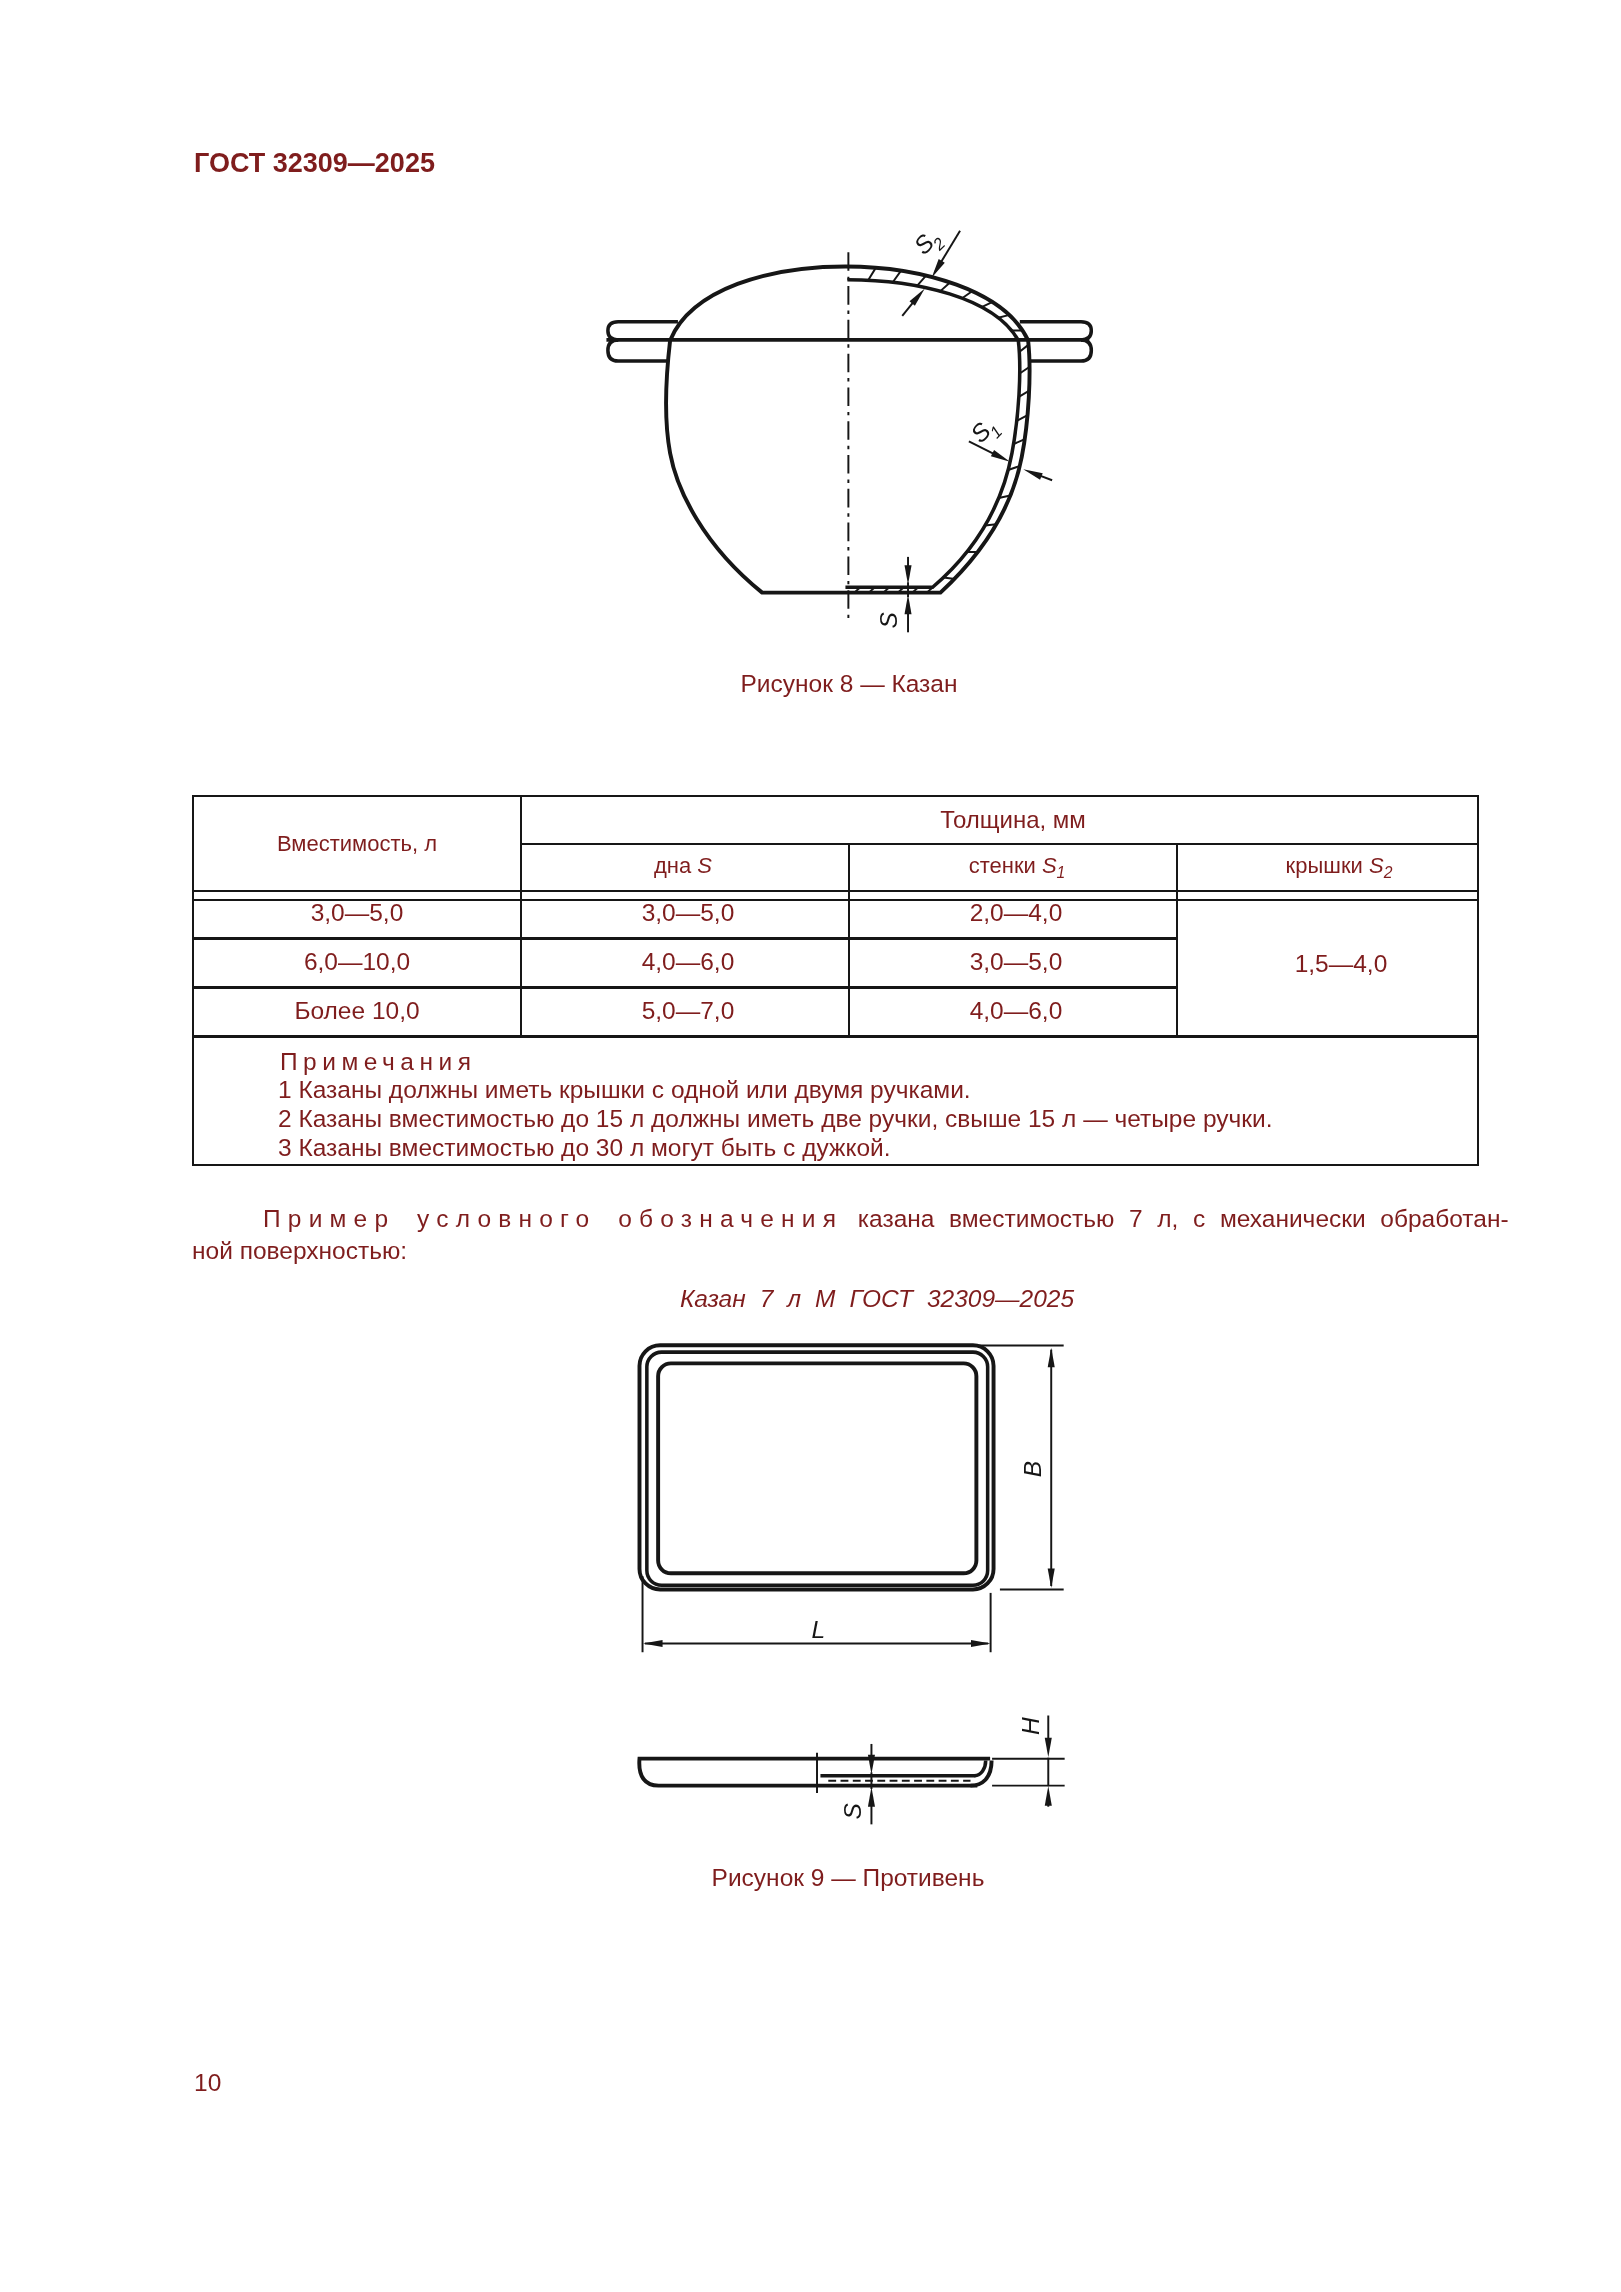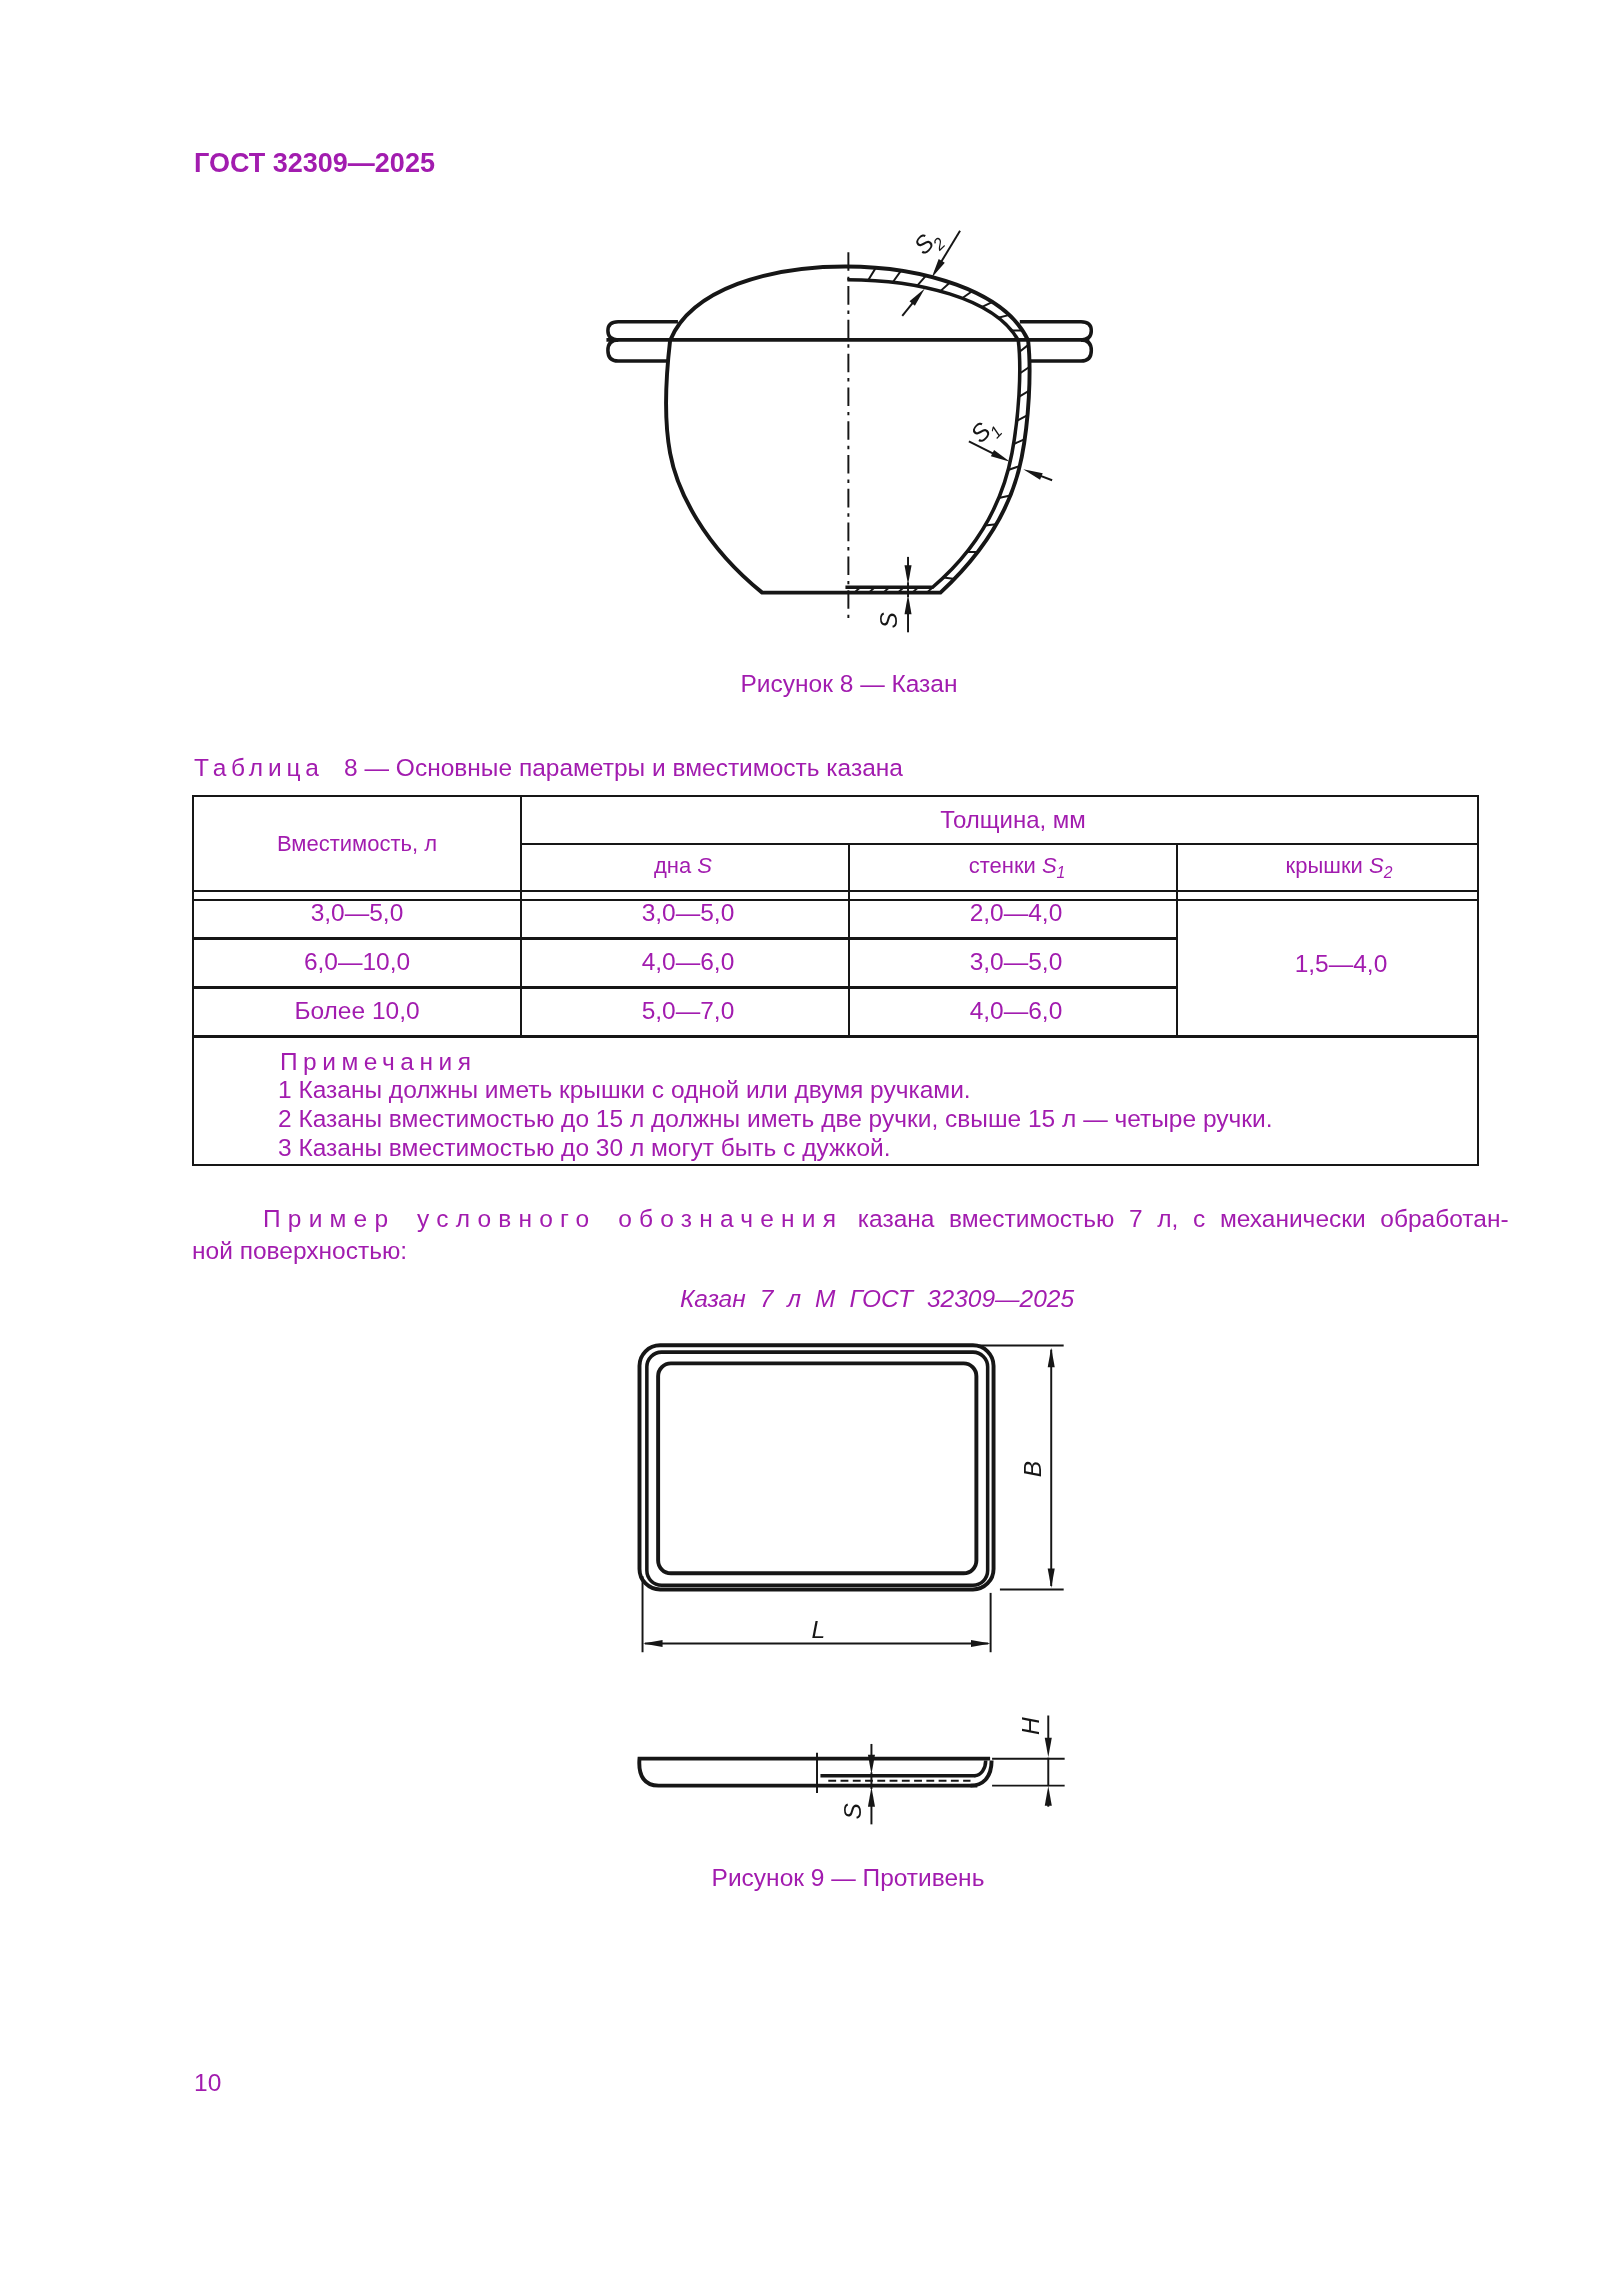--- a/index.html
+++ b/index.html
@@ -1,17 +1,17 @@
 <!DOCTYPE html>
 <html><head>
 <meta charset="utf-8">
 <style>
 html,body{margin:0;padding:0;background:#fff;}
 #page{position:relative;width:1581px;height:2293px;background:#fff;overflow:hidden;
-  font-family:"Liberation Sans",sans-serif;color:#a21caf;}
+  font-family:"Liberation Sans",sans-serif;color:#7f1d1d;}
 .t{position:absolute;white-space:nowrap;font-size:24.5px;line-height:1;}
 .c{transform:translateX(-50%);}
 svg{position:absolute;overflow:visible;}
 path,line,polyline,rect{fill:none;stroke:#161616;}
 .th{stroke-width:4;}
 .md{stroke-width:3.6;}
 .tn{stroke-width:2;}
 polygon{fill:#161616;stroke:none;}
 .lbl{font-family:"Liberation Sans",sans-serif;font-size:25px;font-style:italic;fill:#161616;stroke:none;}
 .sub{font-size:17px;font-style:italic;}
@@ -69,21 +69,20 @@
   <polygon points="926.9,596.5 923.3,576.5 930.5,576.5"></polygon>
   <line x1="926.9" y1="645" x2="926.9" y2="624" class="tn"></line>
   <line x1="926.9" y1="594" x2="926.9" y2="609" class="tn"></line>
   <polygon points="926.9,606.5 930.5,626.5 923.3,626.5"></polygon>
   <g transform="translate(916,641) rotate(-90)">
         <text class="lbl" x="0" y="0">S</text>
       </g>
 </svg>
 <div class="t c" style="left:849px;top:672px;">Рисунок 8 — Казан</div>
 
-<div class="t" style="left:194px;top:756px;"><span style="letter-spacing:4.8px;">Таблица</span>&nbsp;&nbsp;&nbsp;8 — Основные параметры и вместимость казана</div>
 
 <div style="position:absolute;left:192px;top:795px;width:1283px;height:367px;border:2.9px solid #161616;"></div>
 <div style="position:absolute;left:520px;top:797px;width:2px;height:239px;background:#161616;"></div>
 <div style="position:absolute;left:848px;top:843px;width:2px;height:193px;background:#161616;"></div>
 <div style="position:absolute;left:1176px;top:843px;width:2px;height:193px;background:#161616;"></div>
 <div style="position:absolute;left:521px;top:843px;width:958px;height:2px;background:#161616;"></div>
 <div style="position:absolute;left:193px;top:890px;width:1286px;height:2px;background:#161616;"></div>
 <div style="position:absolute;left:193px;top:899px;width:1286px;height:2px;background:#161616;"></div>
 <div style="position:absolute;left:193px;top:937px;width:985px;height:2.5px;background:#161616;"></div>
 <div style="position:absolute;left:193px;top:986px;width:985px;height:2.5px;background:#161616;"></div>

